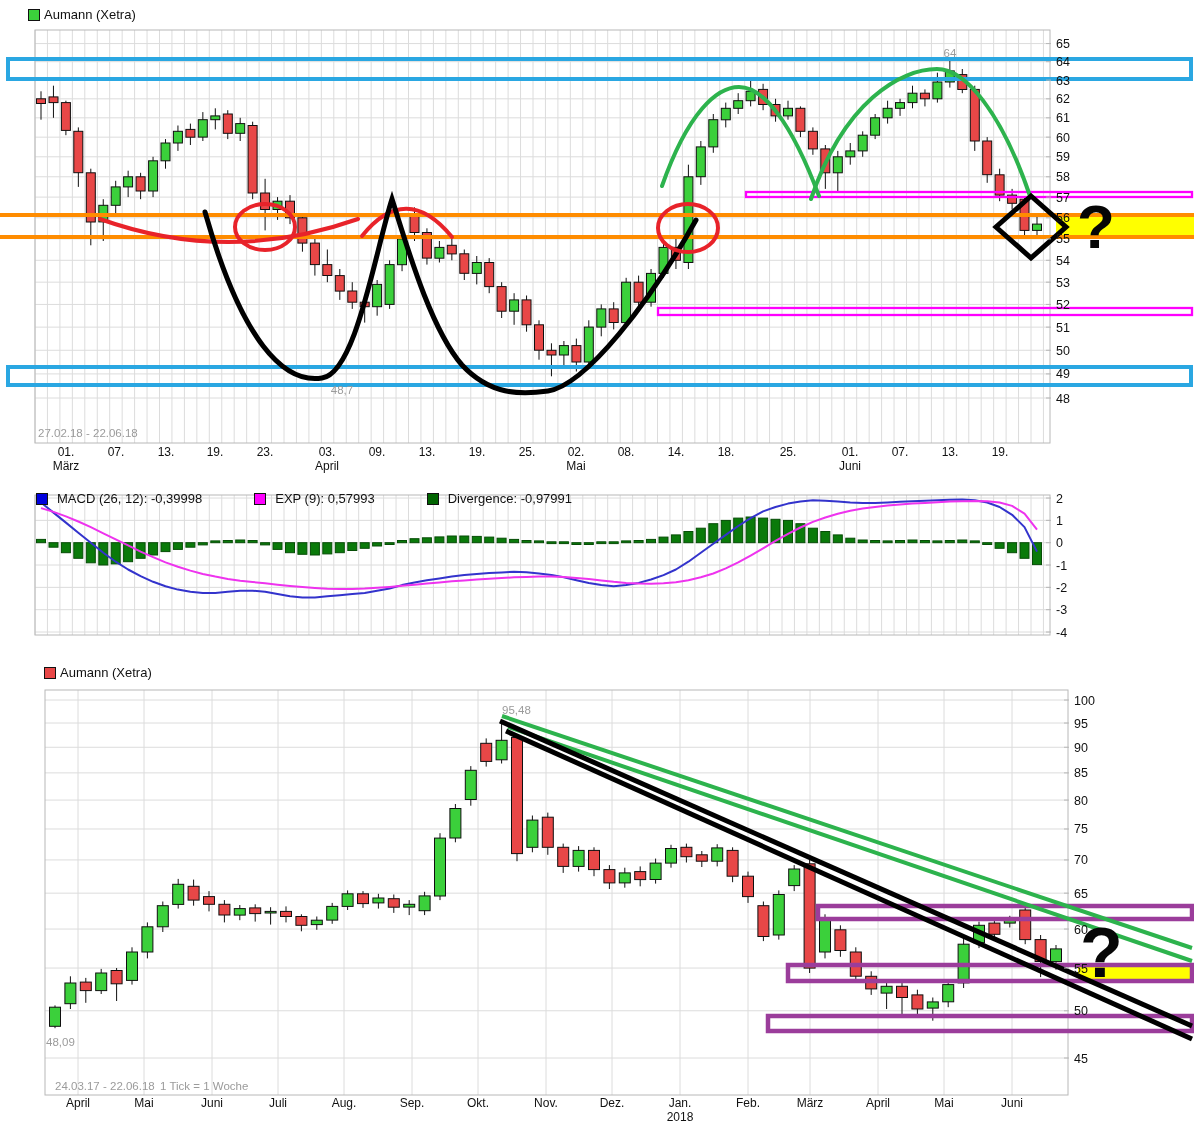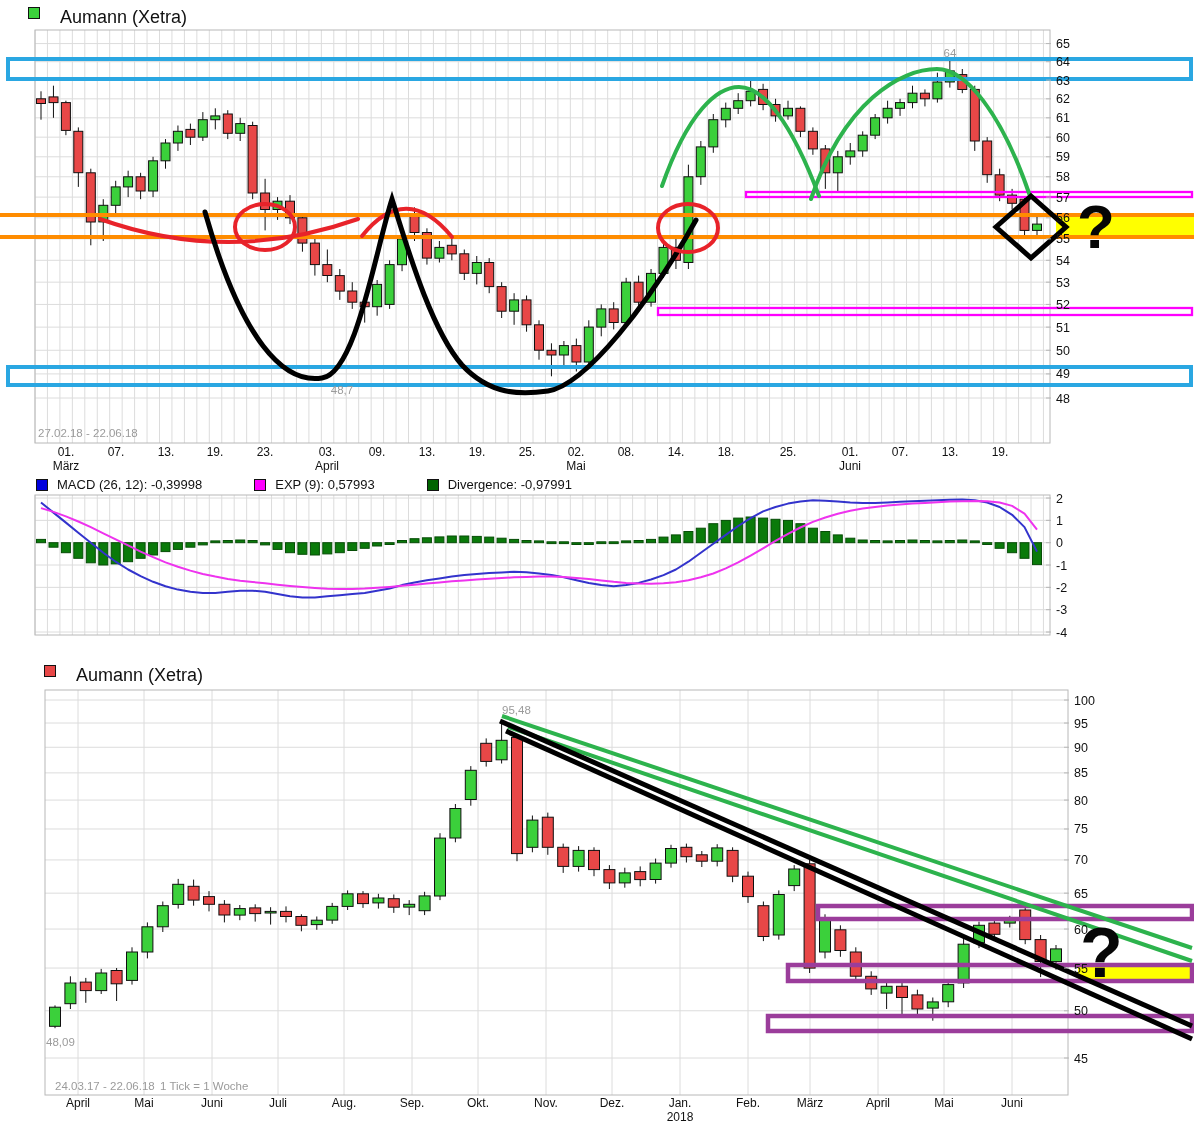--- a/index.html
+++ b/index.html
@@ -1,24 +1,24 @@
 <!DOCTYPE html>
 <html><head>
 <meta charset="utf-8">
 <style>
   html,body{margin:0;padding:0;background:#ffffff;}
   body{width:1194px;height:1146px;position:relative;overflow:hidden;
        font-family:"Liberation Sans","DejaVu Sans",sans-serif;}
   #chart{position:absolute;left:0;top:0;}
-  .legend{position:absolute;display:flex;gap:20px;
-          font-size:18px;color:#111;}
+  .legend{position:absolute;display:flex;align-items:center;gap:4px;
+          font-size:13px;color:#111;}
   .sw{display:inline-block;width:10px;height:10px;border:1px solid #111;}
   .macd-legend{position:absolute;left:36px;top:477px;display:flex;gap:52px;
                font-size:13px;color:#111;}
-  .macd-legend .li{display:flex;align-items:center;gap:9px;}
+  .macd-legend .li{display:flex;align-items:center;gap:9px;margin-top:14px;}
   .qmark{position:absolute;font-weight:bold;color:#060606;
          font-family:"Liberation Sans","DejaVu Sans",sans-serif;line-height:1;}
   #qmark-top{left:1077px;top:196px;font-size:62px;}
   #qmark-bottom{left:1080px;top:918px;font-size:70px;}
   svg text{font-family:"Liberation Sans","DejaVu Sans",sans-serif;}
 </style>
 </head>
 <body>
 
 <svg id="chart" width="1194" height="1146">

